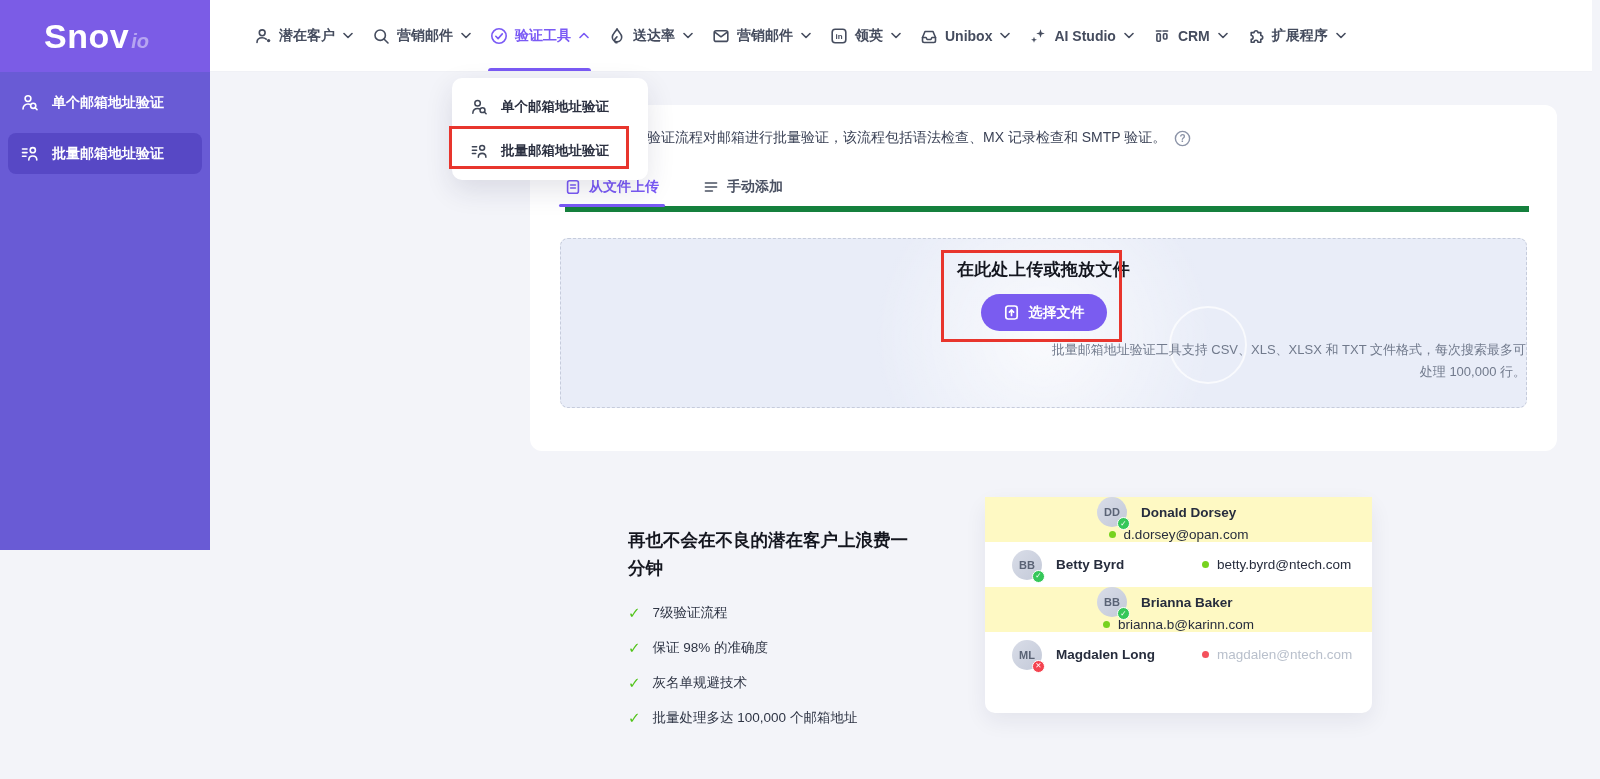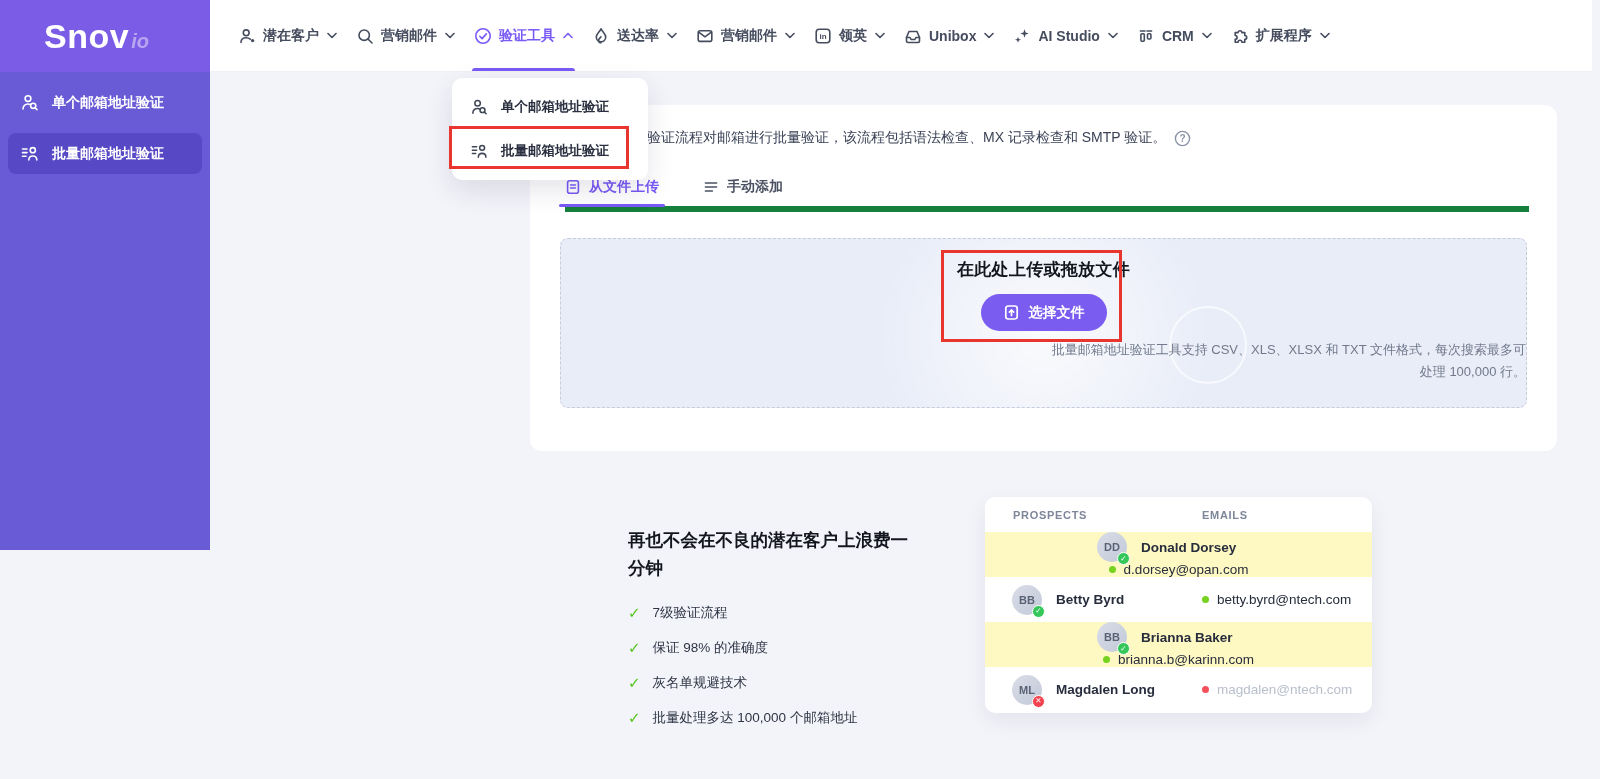--- a/index.html
+++ b/index.html
@@ -10,21 +10,21 @@
   
   .sidebar { position:absolute; left:0; top:0; width:210px; height:550px; background:#695bd5; z-index:5; }
   .logo { height:72px; background:#7b5ce6; display:flex; align-items:center; padding-left:44px; }
   .logo .brand { color:#fff; font-size:34px; font-weight:bold; letter-spacing:.5px; }
   .logo .brand-suffix { color:rgba(255,255,255,.45); font-size:20px; font-style:italic; font-weight:bold; margin-left:2px; padding-top:10px; }
   .side-item { display:flex; align-items:center; gap:13px; margin:10px 8px 0; padding:11px 12px; border-radius:8px; color:#fff; font-size:14px; font-weight:600; cursor:pointer; }
   .side-item.active { background:#5748c5; }
   .sicon { width:19px; height:19px; flex:0 0 19px; stroke:#fff; fill:none; stroke-width:1.6; stroke-linecap:round; stroke-linejoin:round; }
 
   
-  .topnav { position:absolute; left:210px; top:0; right:8px; height:72px; background:#fff; display:flex; align-items:stretch; padding-left:28px; gap:19px; z-index:4; border-bottom:1px solid #f0f1f6; }
+  .topnav { position:absolute; left:210px; top:0; right:8px; height:72px; background:#fff; display:flex; align-items:stretch; padding-left:44px; gap:19px; z-index:4; border-bottom:1px solid #f0f1f6; }
   .nav-item { position:relative; display:flex; align-items:center; gap:7px; color:#454c5e; font-size:14px; font-weight:600; cursor:pointer; white-space:nowrap; }
   .nav-item.active { color:#7a5af5; }
   .nicon { width:18px; height:18px; stroke:#454c5e; fill:none; stroke-width:1.6; stroke-linecap:round; stroke-linejoin:round; }
   .nav-item.active .nicon { stroke:#7a5af5; }
   .chev { width:10px; height:7px; stroke:#454c5e; fill:none; stroke-width:1.6; stroke-linecap:round; stroke-linejoin:round; margin-left:1px; }
   .nav-item.active .chev { stroke:#7a5af5; transform:rotate(180deg); }
   .nav-underline { position:absolute; left:-2px; right:-2px; bottom:0; height:3px; background:#7a5af5; border-radius:3px 3px 0 0; }
 
   
   .dropdown { position:absolute; left:452px; top:78px; width:196px; background:#fff; border-radius:10px; box-shadow:0 10px 28px rgba(30,34,72,.12); padding:7px 0; z-index:10; }
@@ -308,24 +308,20 @@
         <span>灰名单规避技术</span>
       </div>
       <div class="bullet">
         <span class="check">✓</span>
         <span>批量处理多达 100,000 个邮箱地址</span>
       </div>
     </div>
   </div>
 
   <div class="ptable">
-    <div class="pt-head">
-      <span class="h1">PROSPECTS</span>
-      <span class="h2">EMAILS</span>
-    </div>
 
     <div class="pt-row shade">
       <div class="pt-left">
         <div class="avatar">DD<span class="badge ok">✓</span></div>
         <span class="pname">Donald Dorsey</span>
       </div>
       <div class="pt-right">
         <span class="dot ok"></span>
         <span class="email">d.dorsey@opan.com</span>
       </div>

